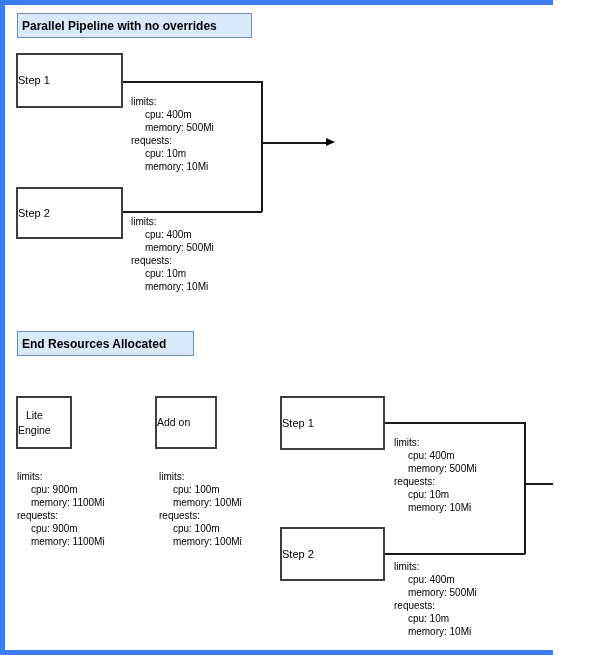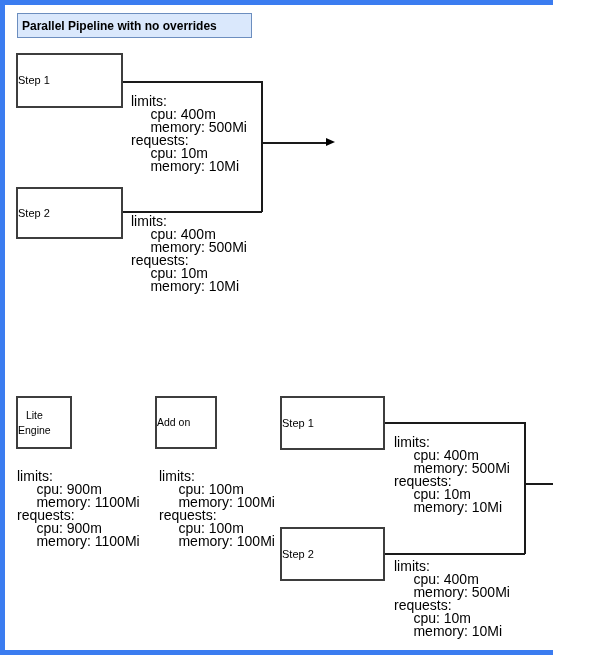--- a/index.html
+++ b/index.html
@@ -47,21 +47,21 @@
   .n-s1t  { left: 16px;  top: 53px;  width: 107px; height: 55px; }
   .n-s2t  { left: 16px;  top: 187px; width: 107px; height: 52px; }
   .n-lite { left: 16px;  top: 396px; width: 56px;  height: 53px; font-size: 10.5px; }
   .n-addon{ left: 155px; top: 396px; width: 62px;  height: 53px; font-size: 10.5px; }
   .n-s1b  { left: 280px; top: 396px; width: 105px; height: 54px; }
   .n-s2b  { left: 280px; top: 527px; width: 105px; height: 54px; }
   .node-label { white-space: pre-line; text-align: center; line-height: 15px; }
 
   .res {
     position: absolute;
-    font-size: 14px;
+    font-size: 10px;
     line-height: 13px;
     white-space: pre;
   }
   .r-s1t  { left: 131px; top: 95px; }
   .r-s2t  { left: 131px; top: 215px; }
   .r-lite { left: 17px;  top: 470px; }
   .r-addon{ left: 159px; top: 470px; }
   .r-s1b  { left: 394px; top: 436px; }
   .r-s2b  { left: 394px; top: 560px; }
 
@@ -113,20 +113,21 @@
 requests:
      cpu: 10m
      memory: 10Mi</div>
 
   <div class="line l-h1"></div>
   <div class="line l-h2"></div>
   <div class="line l-v1"></div>
   <div class="line l-a1"></div>
   <div class="arrowhead ah1"></div>
 
+  <div class="title t2">End Resources Allocated</div>
 
   <div class="node n-addon">
     <span class="node-label">Add on</span>
   </div>
 
   <div class="node n-lite">
     <span class="node-label">Lite
 Engine</span>
   </div>
 

